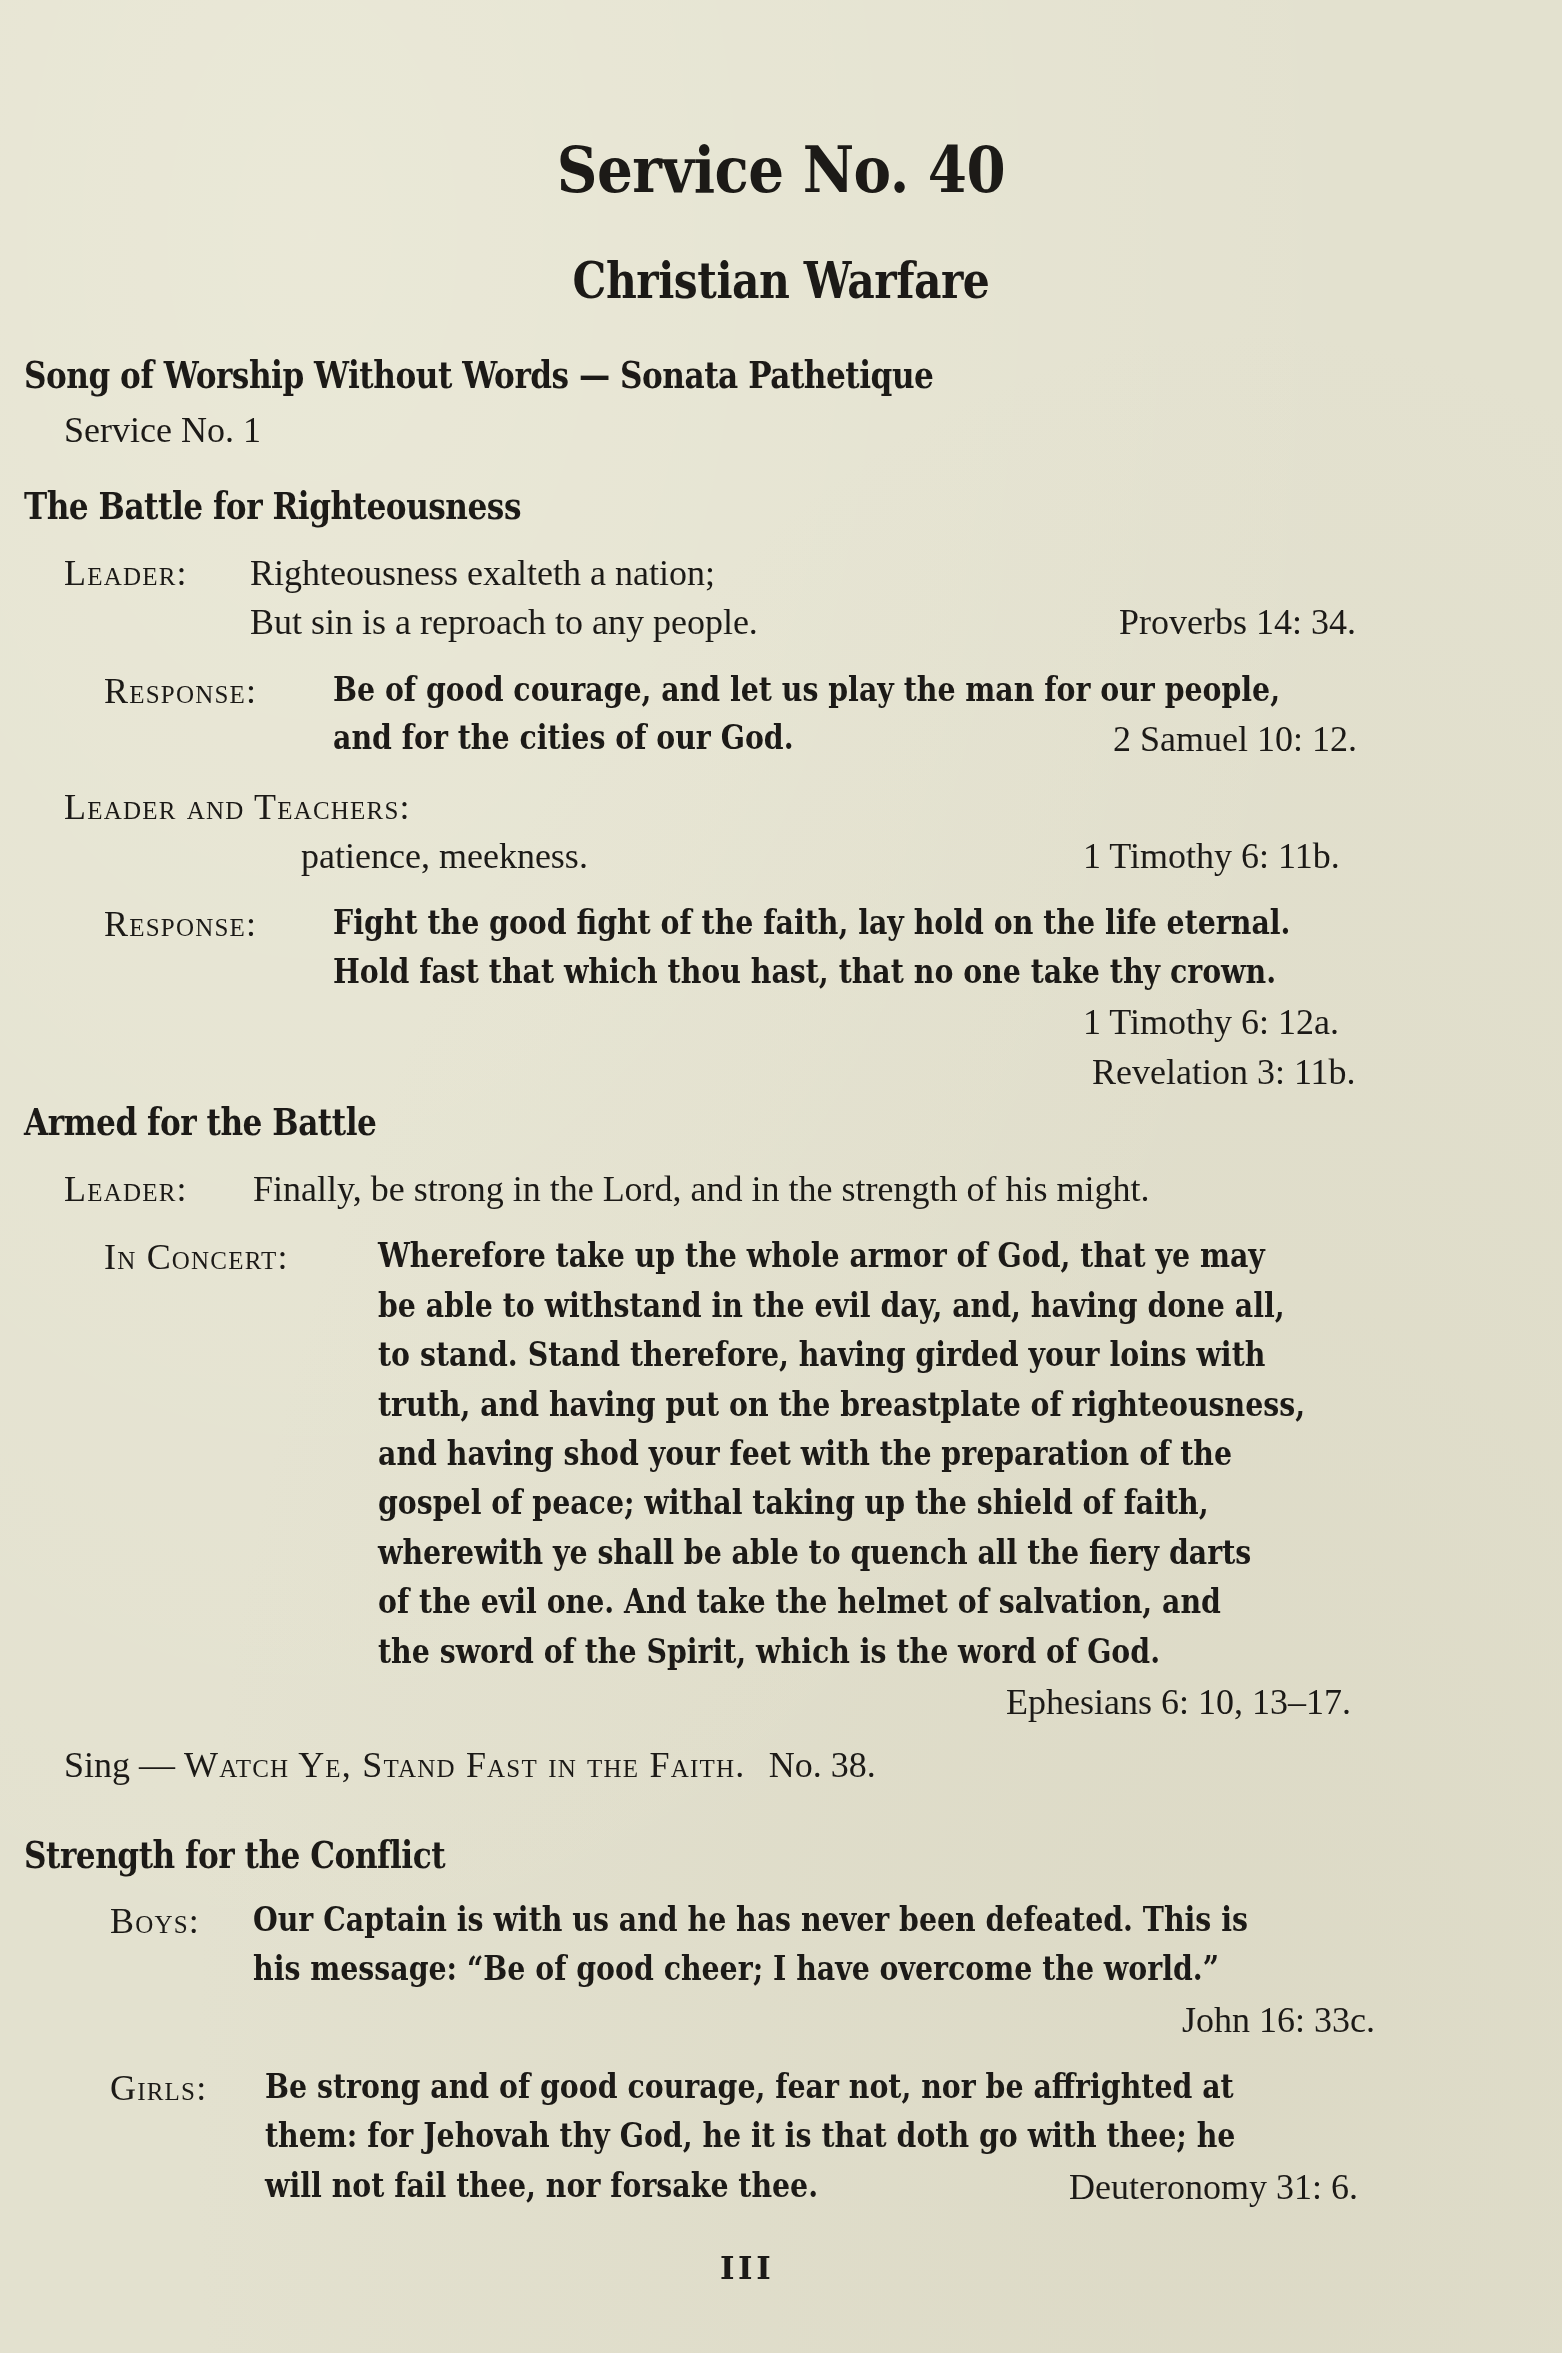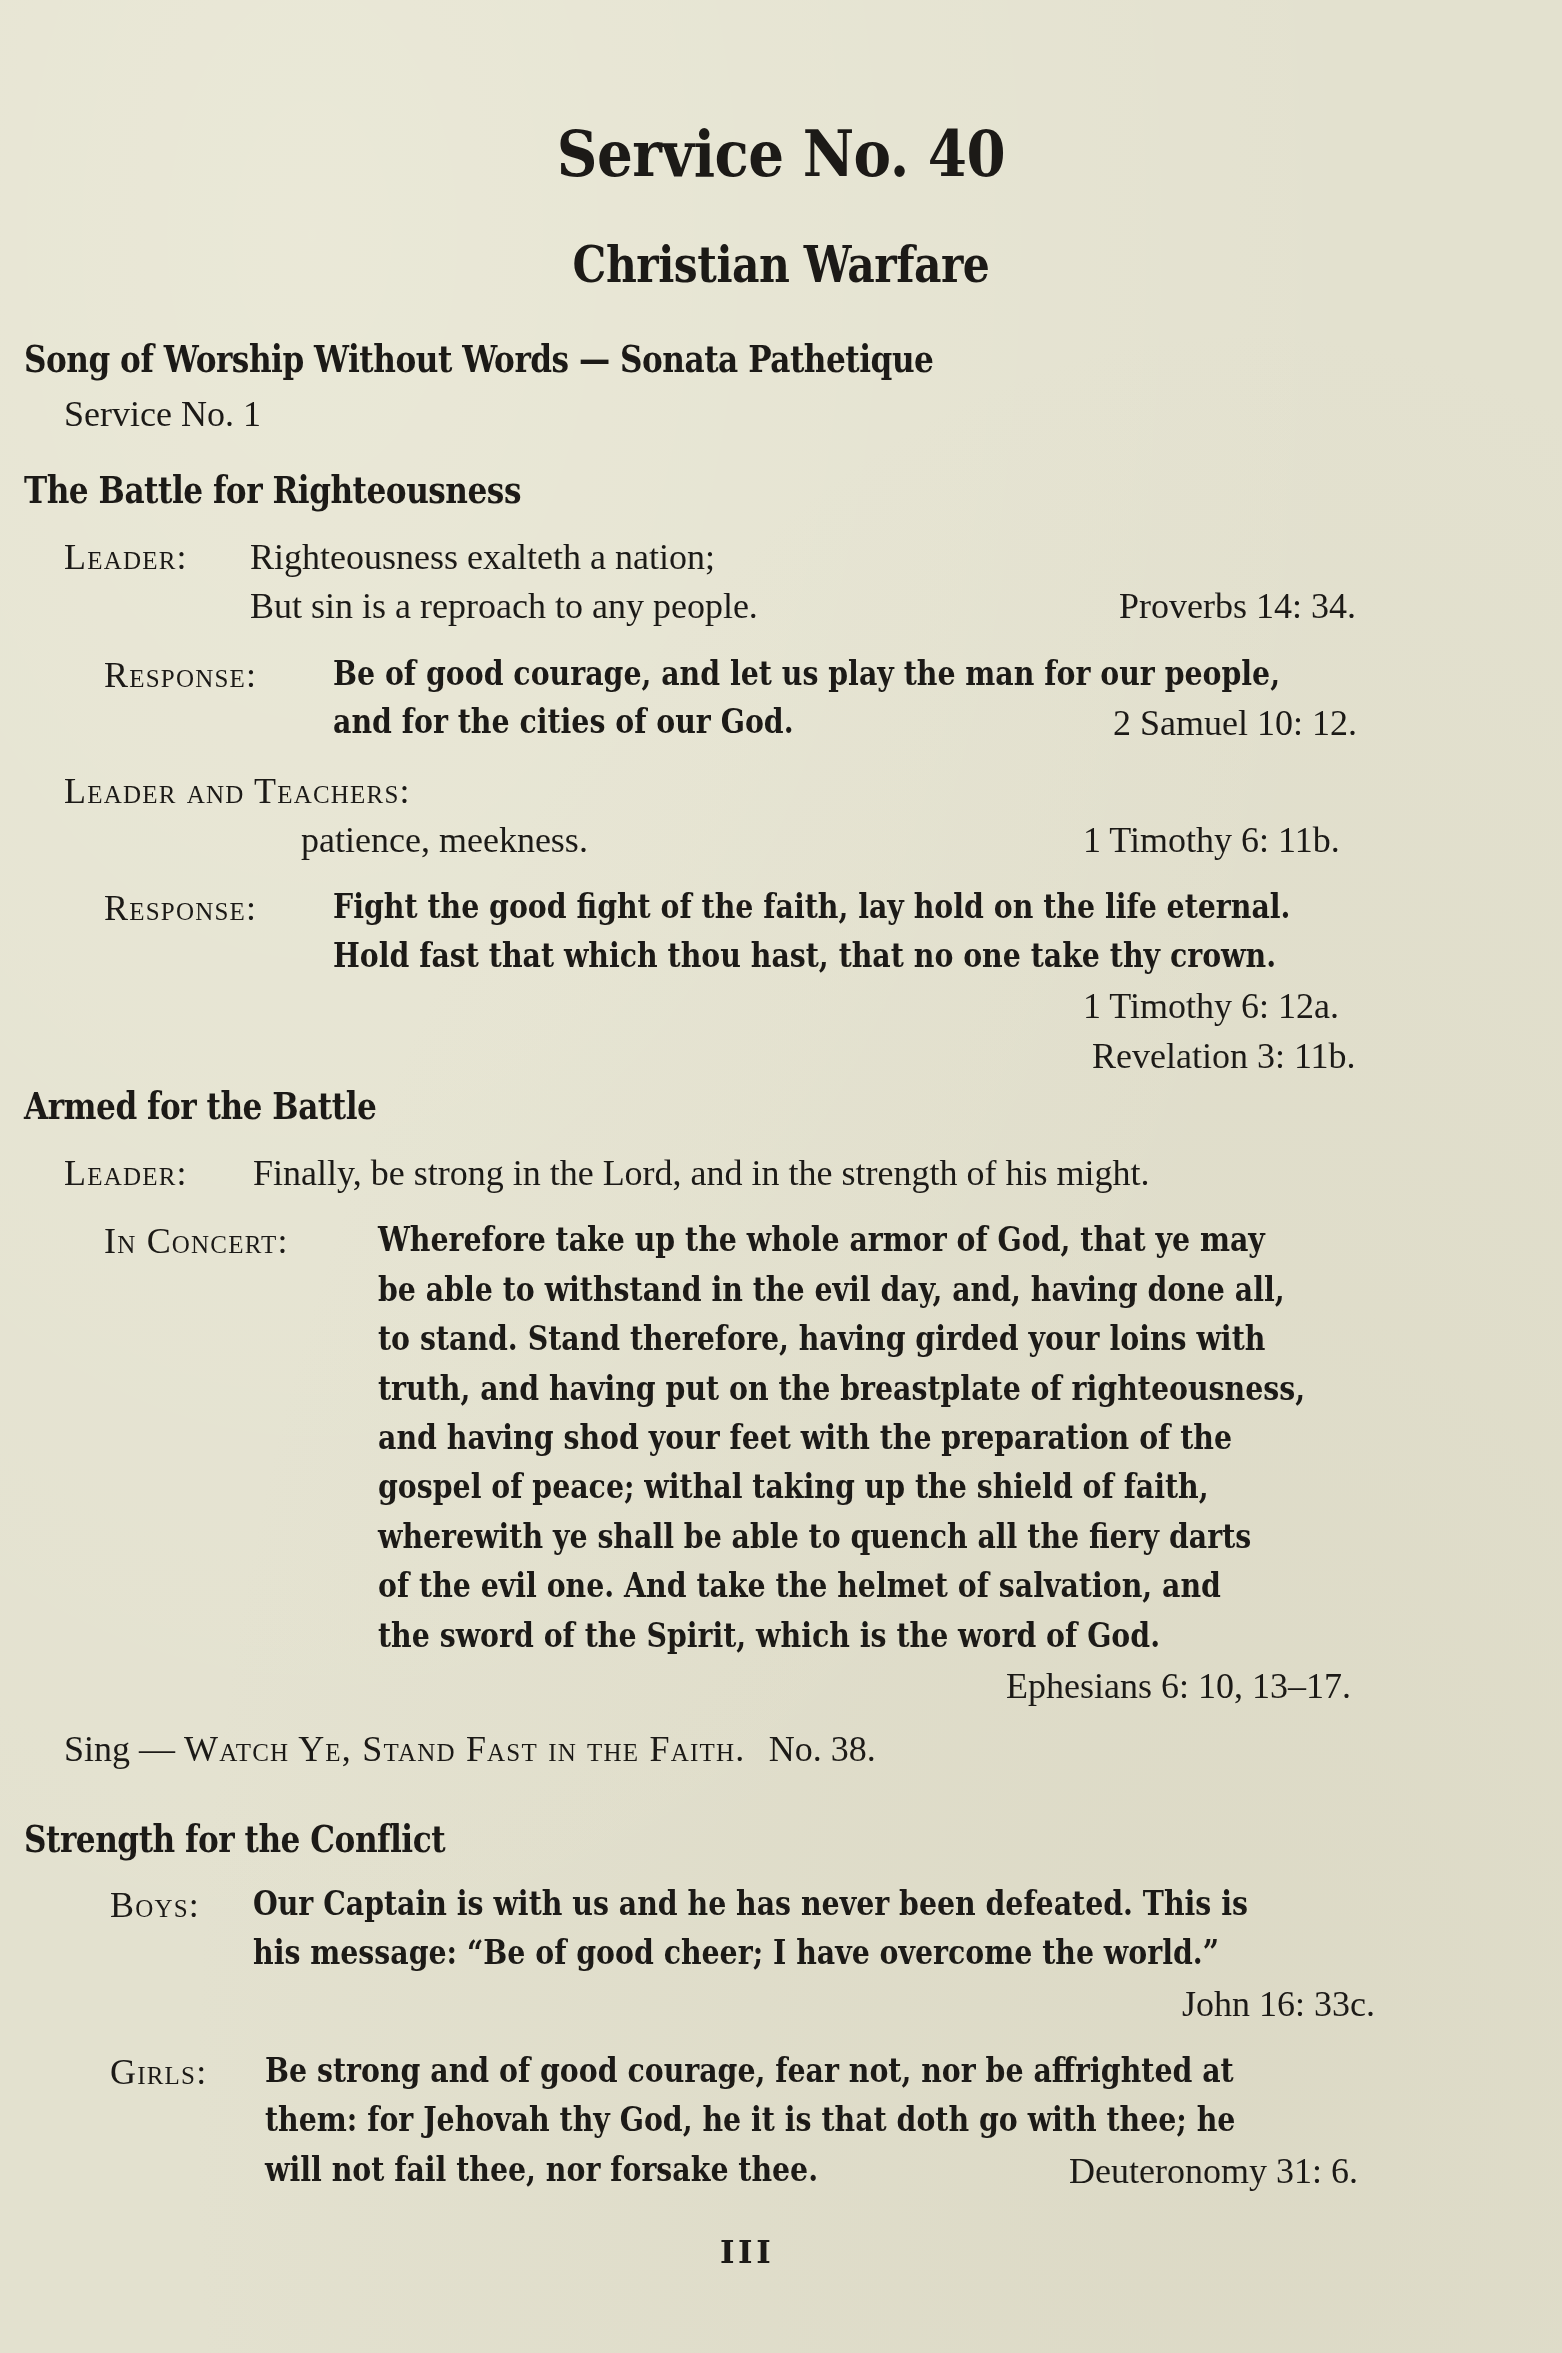--- a/index.html
+++ b/index.html
@@ -8,21 +8,21 @@
       height: 2354px;
       background: #e3e1cf;
       background-image:
         radial-gradient(ellipse at 20% 10%, rgba(255,255,240,0.25), transparent 60%),
         radial-gradient(ellipse at 80% 90%, rgba(200,195,170,0.25), transparent 60%);
       color: #1c1a17;
       position: relative;
       overflow: hidden;
       font-family: "Liberation Serif", "DejaVu Serif", serif;
     }
-    .page { position: absolute; left: 0; top: 0; width: 1562px; height: 2074px; }
+    .page { position: absolute; left: 0; top: 16px; width: 1562px; height: 2074px; }
     .abs { position: absolute; white-space: nowrap; }
 
     
     .bl {
       font-family: "DejaVu Serif", "Liberation Serif", serif;
       font-weight: bold;
       letter-spacing: -0.6px;
       transform-origin: left top;
     }
     .title {

